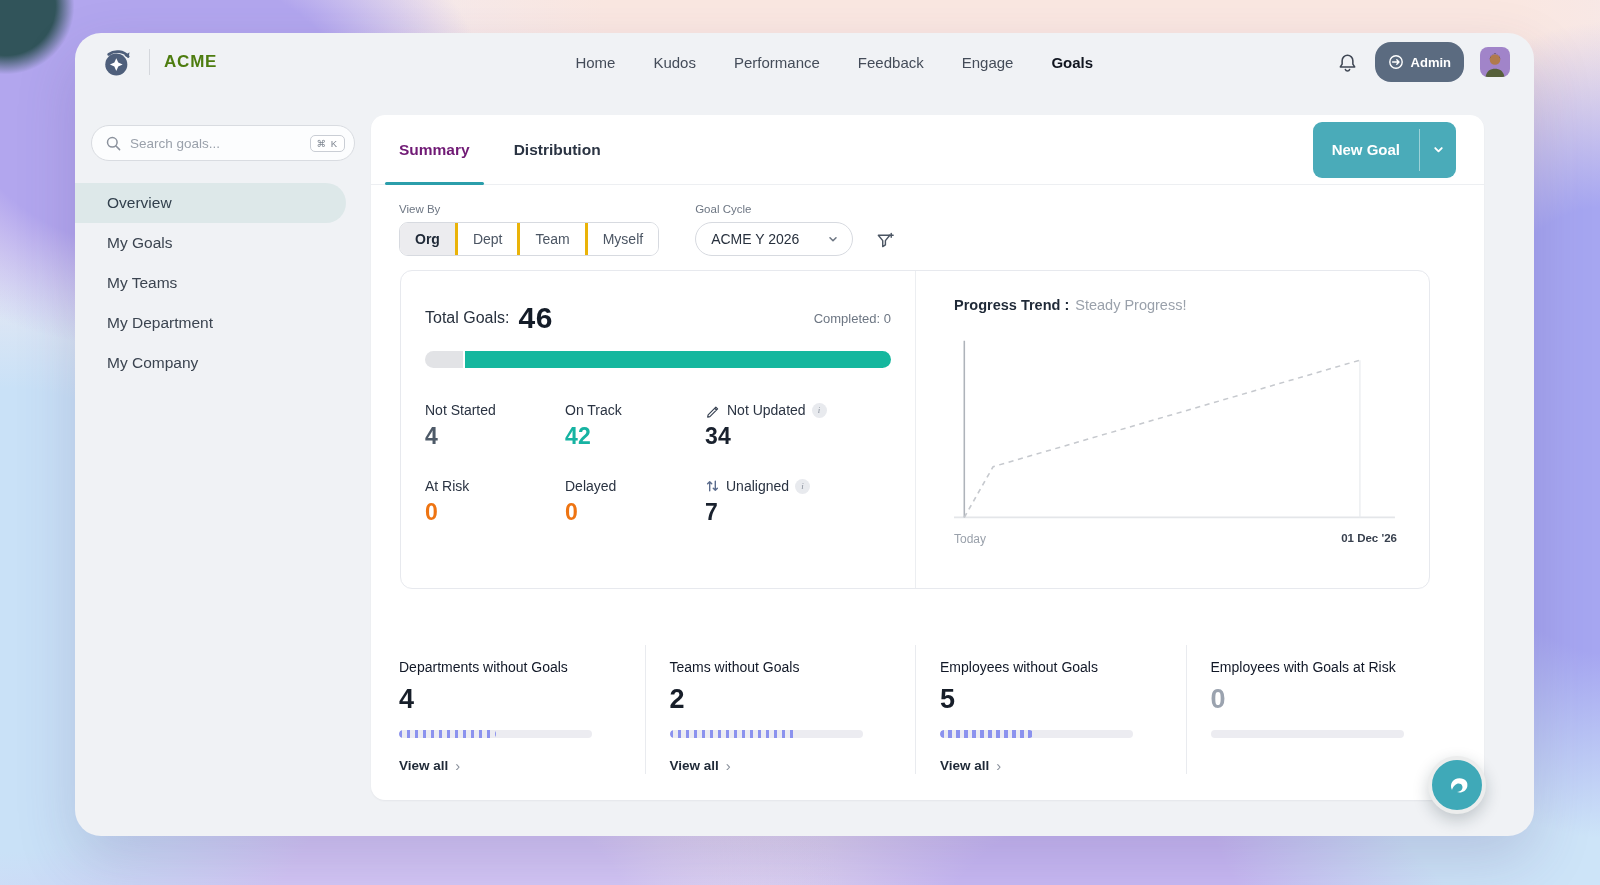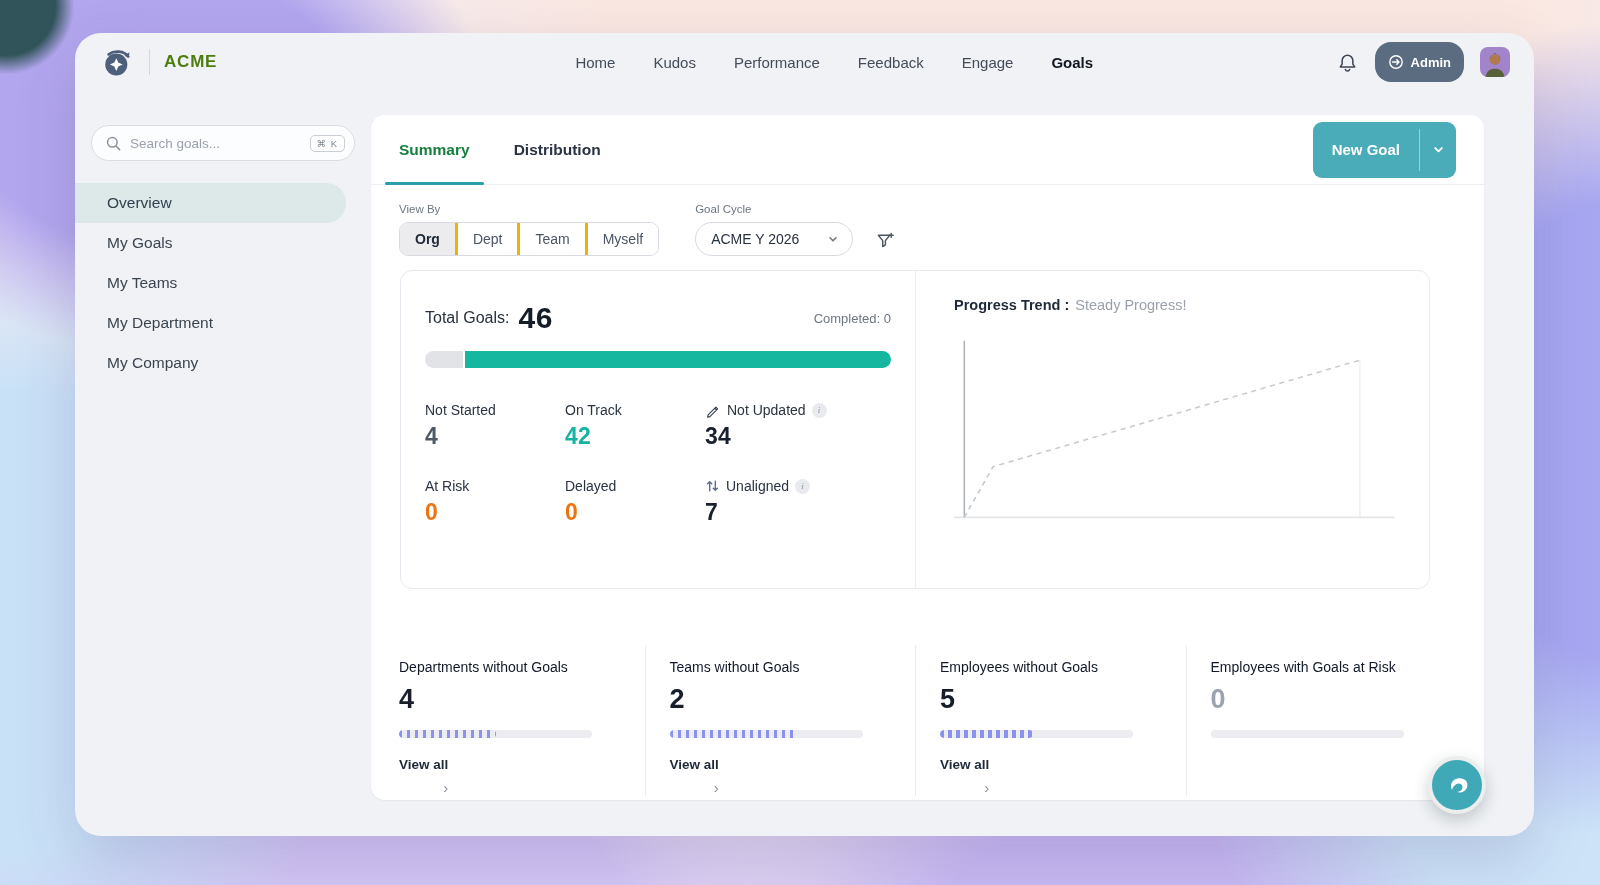--- a/index.html
+++ b/index.html
@@ -55,21 +55,21 @@
   .side-item.active { background:#dde8e9; border-radius:0 20px 20px 0; margin-right:25px; color:#32404d; }
 
   
   .panel { position:absolute; left:296px; top:82px; right:50px; bottom:36px;
     background:#fff; border-radius:14px; box-shadow:0 1px 2px rgba(16,24,40,.05); }
 
   .tabs-row { height:70px; display:flex; align-items:center; padding:0 28px;
     border-bottom:1px solid #edeff2; }
   .tab { height:100%; display:flex; align-items:center; margin-right:44px; font-size:15.5px;
     font-weight:600; color:#2a3342; cursor:pointer; position:relative; }
-  .tab.active { color:#15803d; }
+  .tab.active { color:#701a75; }
   .tab.active::after { content:""; position:absolute; left:-14px; right:-14px; bottom:-1px;
     height:3px; background:#2b9eab; border-radius:2px; }
   .new-goal { margin-left:auto; height:56px; display:flex; background:#4aabb9; border-radius:9px;
     overflow:hidden; color:#fff; }
   .new-goal-main { display:flex; align-items:center; padding:0 19px; font-size:15px; font-weight:700;
     background:none; border:none; color:#fff; cursor:pointer; font-family:inherit; }
   .new-goal-divider { width:1px; background:rgba(255,255,255,.45); margin:7px 0; }
   .new-goal-caret { width:36px; display:flex; align-items:center; justify-content:center;
     background:none; border:none; cursor:pointer; }
 
@@ -117,22 +117,22 @@
 
   
   .bottom-row { display:flex; margin:56px 28px 0 28px; }
   .b-col { flex:1; padding:14px 26px 0 0; }
   .b-col + .b-col { border-left:1px solid #e9ebef; padding-left:24px; }
   .b-title { font-size:14px; color:#111827; font-weight:500; }
   .b-value { font-size:27px; font-weight:700; margin-top:9px; }
   .b-track { margin-top:15px; width:88%; height:8px; border-radius:4px; background:#ececf1; overflow:hidden; }
   .b-fill { height:100%; border-radius:4px;
     background-image:repeating-linear-gradient(90deg, #8b92ee 0 3.5px, rgba(0,0,0,0) 3.5px 8px); }
-  .view-all { margin-top:19px; display:flex; align-items:flex-end; gap:7px; font-size:13.5px;
-    font-weight:600; color:#1f2937; background:none; border:none; cursor:pointer; font-family:inherit;flex-direction:column; }
+  .view-all { margin-top:19px; display:flex; align-items:center; gap:7px; font-size:13.5px;
+    font-weight:600; color:#1f2937; background:none; border:none; cursor:pointer; font-family:inherit; }
   .view-all .chev { color:#8a919c; font-size:15px; font-weight:400; }
 
   .fab { position:absolute; right:48px; bottom:22px; width:58px; height:58px; border-radius:50%;
     background:#3fa9b8; border:4px solid #eceded; box-shadow:0 6px 16px rgba(20,40,50,.22);
     display:flex; align-items:center; justify-content:center; cursor:pointer; }
 </style>
 </head>
 <body>
 
 <div class="bg"></div>
@@ -322,20 +322,24 @@
         <div class="trend-title-row">
           <span class="trend-title">Progress Trend :</span>
           <span class="trend-sub">Steady Progress!</span>
         </div>
         <svg class="trend-chart" viewBox="0 0 430 200" preserveAspectRatio="none">
           <line x1="0" y1="192" x2="428" y2="192" stroke="#e4e6e9" stroke-width="2"></line>
           <line x1="10" y1="6" x2="10" y2="192" stroke="#aeb3ba" stroke-width="1.5"></line>
           <line x1="394" y1="26.45999999999998" x2="394" y2="192" stroke="#e9ebee" stroke-width="1.2"></line>
           <polyline points="10,192 38,138.6 394,26.45999999999998" fill="none" stroke="#c6c9ce" stroke-width="1.6" stroke-dasharray="5 4.5"></polyline>
         </svg>
+        <div class="trend-axis-labels">
+          <span class="trend-start">Today</span>
+          <span class="trend-end">01 Dec '26</span>
+        </div>
       </div>
     </section>
 
     <section class="bottom-row">
       <div class="b-col">
         <div class="b-title">Departments without Goals</div>
         <div class="b-value" style="color: rgb(23, 30, 41);">4</div>
         <div class="b-track">
           <div class="b-fill" style="width: 50%;"></div>
         </div>

